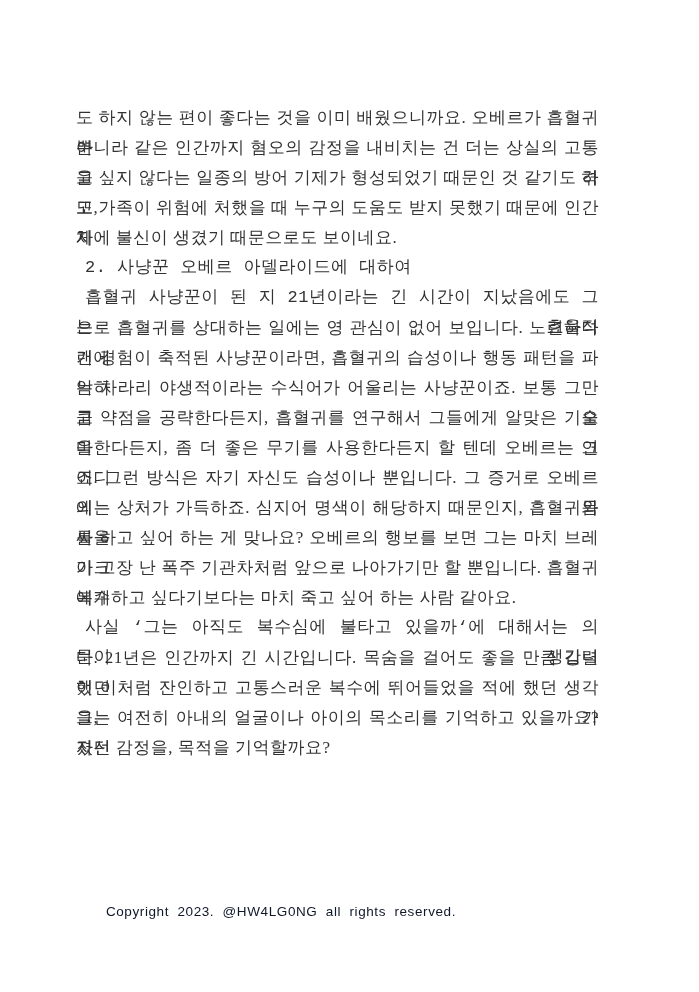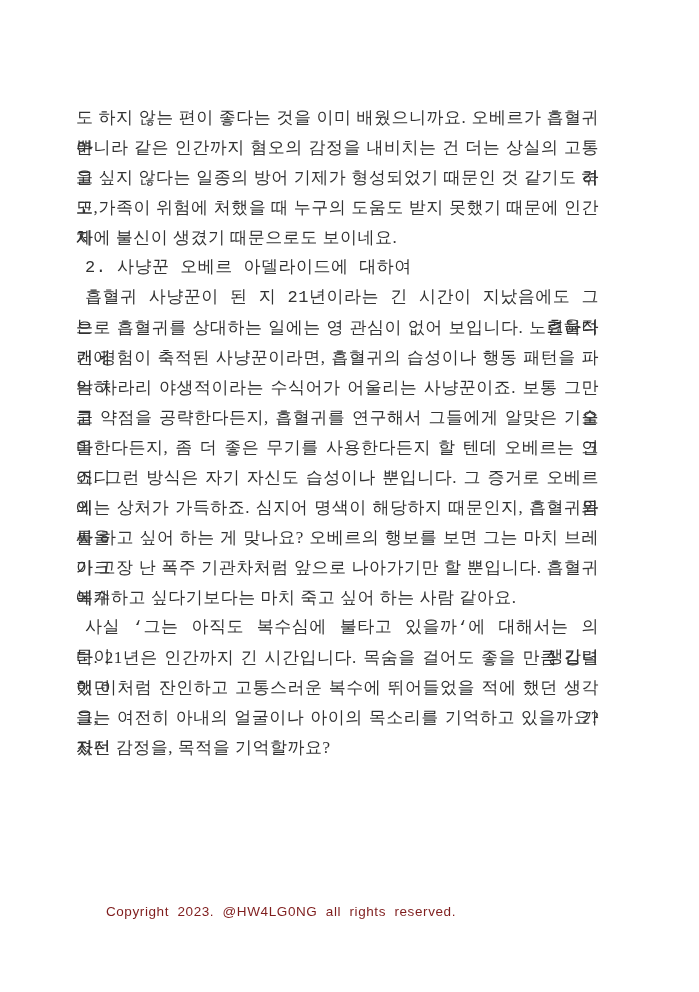--- a/index.html
+++ b/index.html
@@ -51,21 +51,21 @@
   }
   .copyright {
     position: absolute;
     left: 0;
     top: 903px;
     width: 562px;
     text-align: center;
     font-family: "Liberation Sans", "DejaVu Sans", sans-serif;
     font-size: 13.5px;
     line-height: 18px;
-    color: #7f1d1d;
+    color: #0f172a;
     letter-spacing: 0.6px;
     word-spacing: 4px;
   }
 </style>
 </head>
 <body>
 
 <div class="page">
   <main class="doc-body">
       <div class="line">도 하지 않는 편이 좋다는 것을 이미 배웠으니까요. 오베르가 흡혈귀뿐</div>

